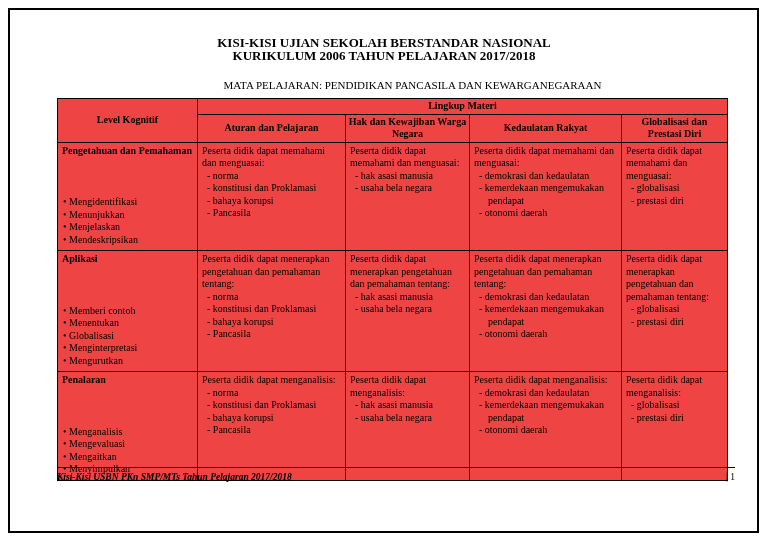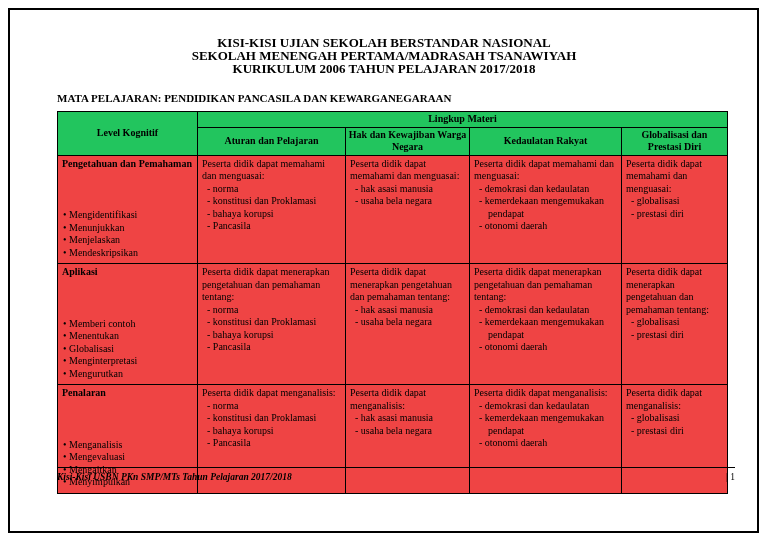--- a/index.html
+++ b/index.html
@@ -18,36 +18,37 @@
   }
   .titles {
     padding-top:36px;
     text-align:center;
     font-weight:bold;
     font-size:13px;
     line-height:13px;
   }
   .subject {
     margin:17px 0 0 57px;
-    font-weight:bold;
+    font-weight:normal;
     font-size:11px;
+    text-align:center;
   }
   table.kisi {
     border-collapse:collapse;
     table-layout:fixed;
     width:670px;
     margin:7px 0 0 57px;
     font-size:10px;
     line-height:12.5px;
   }
   table.kisi th, table.kisi td {
     border:1px solid #000;
   }
   table.kisi thead th {
-    background:#22c55e;
+    background:#ef4444;
     font-weight:bold;
     text-align:center;
     vertical-align:middle;
     padding:1px 2px;
   }
   table.kisi td {
     vertical-align:top;
     padding:2px 4px 4px 4px;
     background:#ef4444;
   }
@@ -77,21 +78,20 @@
   .footer .right { font-weight:normal; font-style:normal; }
 </style>
 </head>
 <body>
 
 <div class="sheet">
   <div class="frame"></div>
 
   <div class="titles">
     <div>KISI-KISI UJIAN SEKOLAH BERSTANDAR NASIONAL</div>
-    <div>SEKOLAH MENENGAH PERTAMA/MADRASAH TSANAWIYAH</div>
     <div>KURIKULUM 2006 TAHUN PELAJARAN 2017/2018</div>
   </div>
 
   <div class="subject">MATA PELAJARAN: PENDIDIKAN PANCASILA DAN KEWARGANEGARAAN</div>
 
   <table class="kisi">
     <colgroup>
       <col style="width:140px">
       <col style="width:148px">
       <col style="width:124px">

